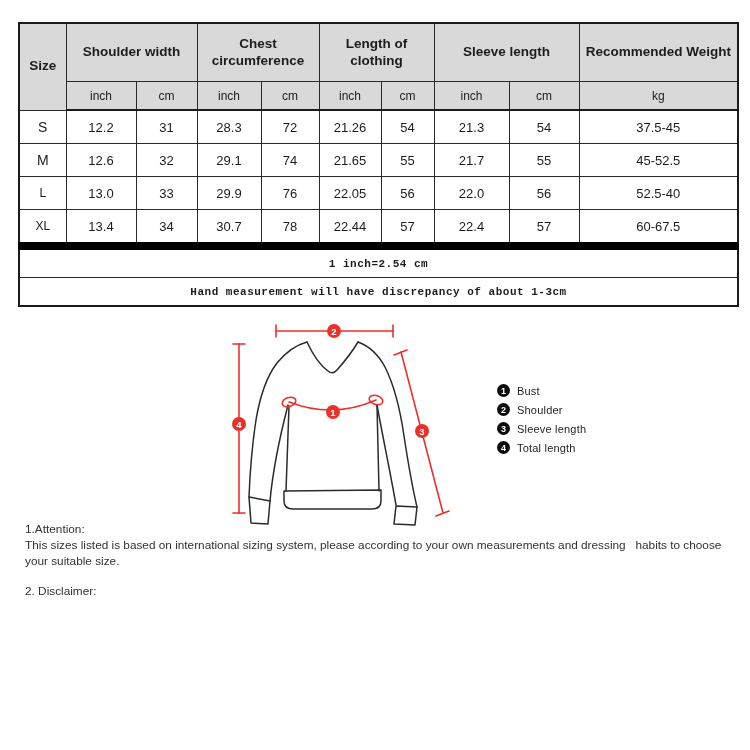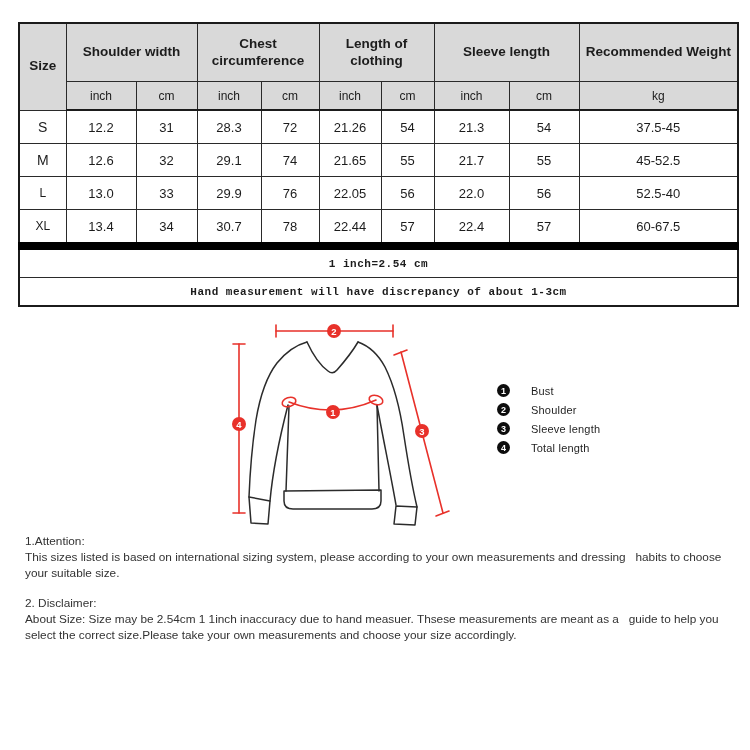--- a/index.html
+++ b/index.html
@@ -36,25 +36,25 @@
   .diagram-svg{position:absolute;left:210px;top:312px;}
 
   
   .legend{position:absolute;left:497px;top:381px;}
   .legend-item{display:flex;align-items:center;height:19px;}
   .legend-num{
     width:13px;height:13px;border-radius:50%;background:#0d0d0d;color:#fff;
     font-size:9px;font-weight:bold;display:flex;align-items:center;justify-content:center;
     flex:0 0 13px;
   }
-  .legend-label{margin-left:21px;font-size:11px;color:#1f1f1f;letter-spacing:.2px;}
+  .legend-label{margin-left:7px;font-size:11px;color:#1f1f1f;letter-spacing:.2px;}
 
   
   .notes{position:absolute;left:25px;top:521px;width:706px;}
-  .note{margin:12px 0 13px 0;}
+  .note{margin:0 0 13px 0;}
   .note-heading{font-size:11.8px;line-height:16.2px;color:#323232;white-space:pre-wrap;}
   .note-body{font-size:11.8px;line-height:16.2px;color:#323232;white-space:pre-wrap;}
 </style>
 </head>
 <body>
 
 <table class="size-table">
   <colgroup>
     <col style="width:47px">
       <col style="width:70px">
@@ -223,16 +223,14 @@
 </div>
 
 <div class="notes">
   <div class="note">
     <div class="note-heading">1.Attention:</div>
     <div class="note-body">This sizes listed is based on international sizing system, please according to your own measurements and dressing   habits to choose
 your suitable size.</div>
   </div>
   <div class="note">
     <div class="note-heading">2. Disclaimer:</div>
-    <div class="note-body">About Size: Size may be 2.54cm 1 1inch inaccuracy due to hand measuer. Thsese measurements are meant as a   guide to help you
-select the correct size.Please take your own measurements and choose your size accordingly.</div>
   </div>
 </div>
 
 </body></html>

